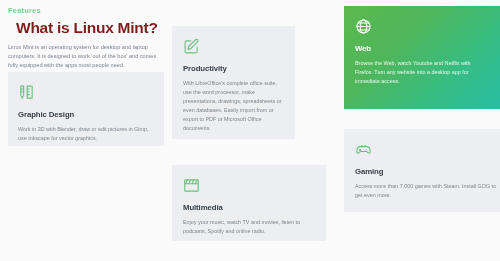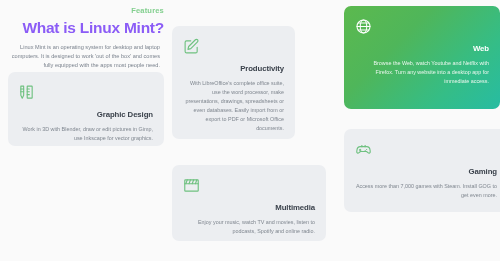--- a/index.html
+++ b/index.html
@@ -14,21 +14,20 @@
     background: #fafafa;
     font-family: "Liberation Sans", sans-serif;
     -webkit-font-smoothing: antialiased;
   }
 
   #page {
     position: relative;
     width: 500px;
     height: 261px;
     background: #fafafa;
-    text-align: right;
   }
 
   
   .col {
     position: absolute;
     top: 0;
   }
   .col-left   { left: 8px;   width: 156px; }
 
   
@@ -36,39 +35,39 @@
     font-size: 7.5px;
     font-weight: bold;
     color: #82cf8e;
     letter-spacing: 0.2px;
     margin: 6px 0 0 0;
     line-height: 10px;
   }
   .headline {
     font-size: 15.5px;
     font-weight: bold;
-    color: #8b5cf6;
+    color: #7f1d1d;
     letter-spacing: -0.25px;
-    margin: 3px 0 6px 0;
+    margin: 3px 0 6px 8px;
     line-height: 18px;
   }
   .intro-text {
     font-size: 5.6px;
     line-height: 9.2px;
     color: #7a828d;
     margin: 0;
     width: 152px;
   }
 
   
   .card {
     background: #eceef1;
     box-sizing: border-box;
     padding: 12px 11px 12px 11px;
-    border-radius: 7px;
+    border-radius: 0;
   }
   .card.accent {
     background: linear-gradient(135deg, #5cb94e 0%, #4fb65a 35%, #35bd86 72%, #27bca2 100%);
   }
   .card-icon {
     display: block;
     width: 17px;
     height: 17px;
     margin-bottom: 9px;
   }

